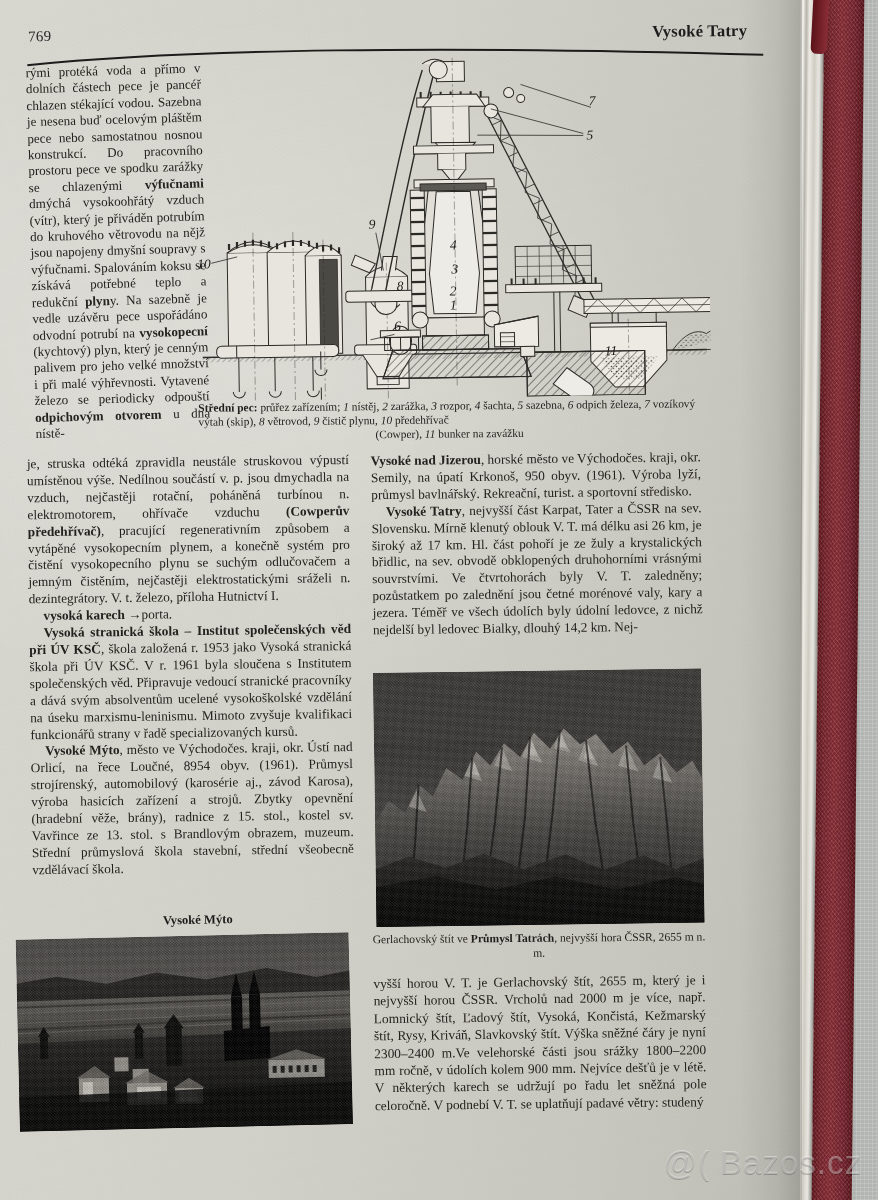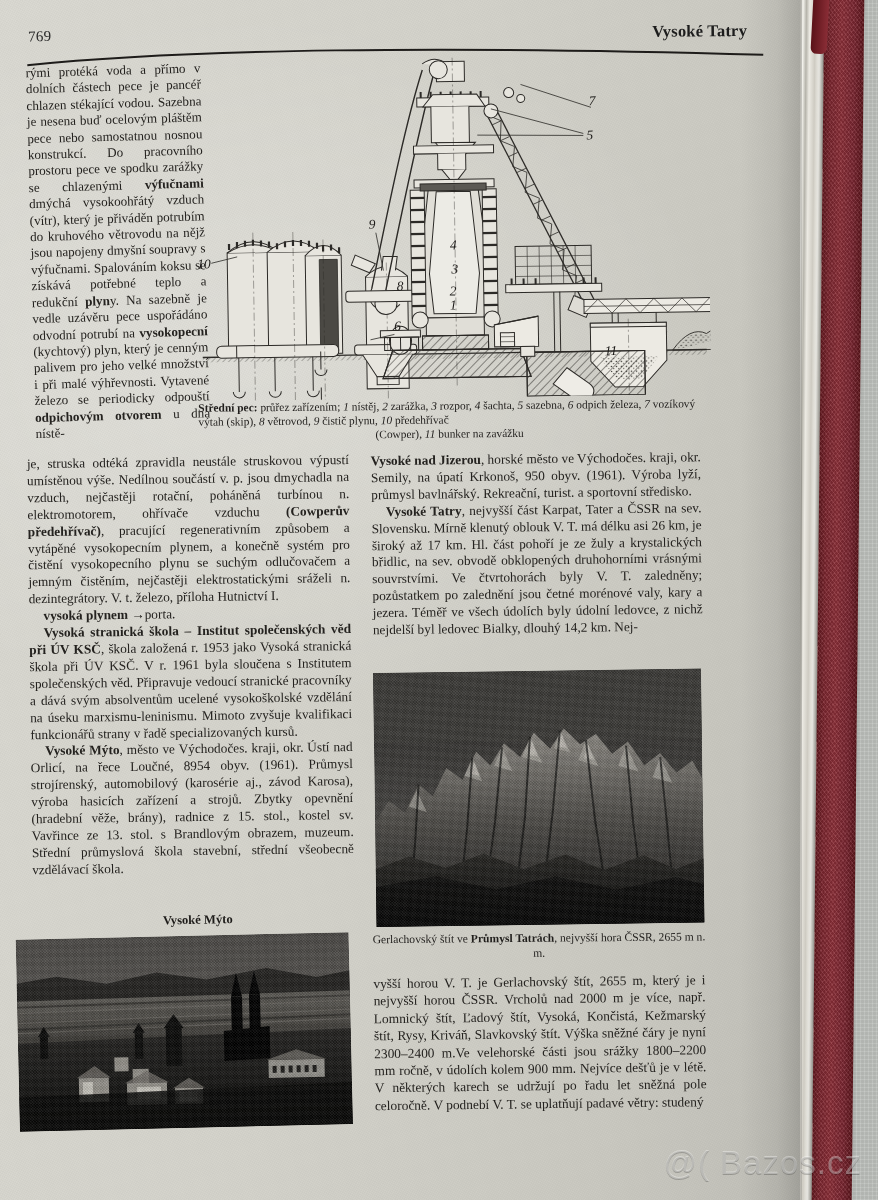--- a/index.html
+++ b/index.html
@@ -562,21 +562,21 @@
 
     <div class="caption cap-furnace">
       <b>Střední pec:</b>
       <span>průřez zařízením; <span class="it">1</span> nístěj, <span class="it">2</span> zarážka, <span class="it">3</span> rozpor, <span class="it">4</span> šachta, <span class="it">5</span> sazebna,</span>
       <span><span class="it">6</span> odpich železa, <span class="it">7</span> vozíkový výtah (skip), <span class="it">8</span> větrovod, <span class="it">9</span> čistič plynu, <span class="it">10</span> předehřívač</span>
       <span class="cap-last">(Cowper), <span class="it">11</span> bunker na zavážku</span>
     </div>
 
     <div class="col col-left-mid">
       <p>je, struska odtéká zpravidla neustále struskovou výpustí umístěnou výše. Nedílnou součástí v. p. jsou dmychadla na vzduch, nejčastěji rotační, poháněná turbínou n. elektromotorem, ohřívače vzduchu <b>(Cowperův předehřívač)</b>, pracující regenerativním způsobem a vytápěné vysokopecním plynem, a konečně systém pro čistění vysokopecního plynu se suchým odlučovačem a jemným čistěním, nejčastěji elektrostatickými sráželi n. dezintegrátory. V. t. železo, příloha Hutnictví I.</p>
-      <p><b>vysoká plynem</b> →porta.</p>
+      <p><b>vysoká karech</b> →porta.</p>
       <p><b>Vysoká stranická škola – Institut společenských věd při ÚV KSČ</b>, škola založená r. 1953 jako Vysoká stranická škola při ÚV KSČ. V r. 1961 byla sloučena s Institutem společenských věd. Připravuje vedoucí stranické pracovníky a dává svým absolventům ucelené vysokoškolské vzdělání na úseku marxismu-leninismu. Mimoto zvyšuje kvalifikaci funkcionářů strany v řadě specializovaných kursů.</p>
       <p><b>Vysoké Mýto</b>, město ve Východočes. kraji, okr. Ústí nad Orlicí, na řece Loučné, 8954 obyv. (1961). Průmysl strojírenský, automobilový (karosérie aj., závod Karosa), výroba hasicích zařízení a strojů. Zbytky opevnění (hradební věže, brány), radnice z 15. stol., kostel sv. Vavřince ze 13. stol. s Brandlovým obrazem, muzeum. Střední průmyslová škola stavební, střední všeobecně vzdělávací škola.</p>
     </div>
 
     <div class="col col-right">
       <p><b>Vysoké nad Jizerou</b>, horské město ve Východočes. kraji, okr. Semily, na úpatí Krkonoš, 950 obyv. (1961). Výroba lyží, průmysl bavlnářský. Rekreační, turist. a sportovní středisko.</p>
       <p><b>Vysoké Tatry</b>, nejvyšší část Karpat, Tater a ČSSR na sev. Slovensku. Mírně klenutý oblouk V. T. má délku asi 26 km, je široký až 17 km. Hl. část pohoří je ze žuly a krystalických břidlic, na sev. obvodě obklopených druhohorními vrásnými souvrstvími. Ve čtvrtohorách byly V. T. zaledněny; pozůstatkem po zalednění jsou četné morénové valy, kary a jezera. Téměř ve všech údolích byly údolní ledovce, z nichž nejdelší byl ledovec Bialky, dlouhý 14,2 km. Nej-</p>
     </div>
 
     <div class="photo photo-gerlach grain">

